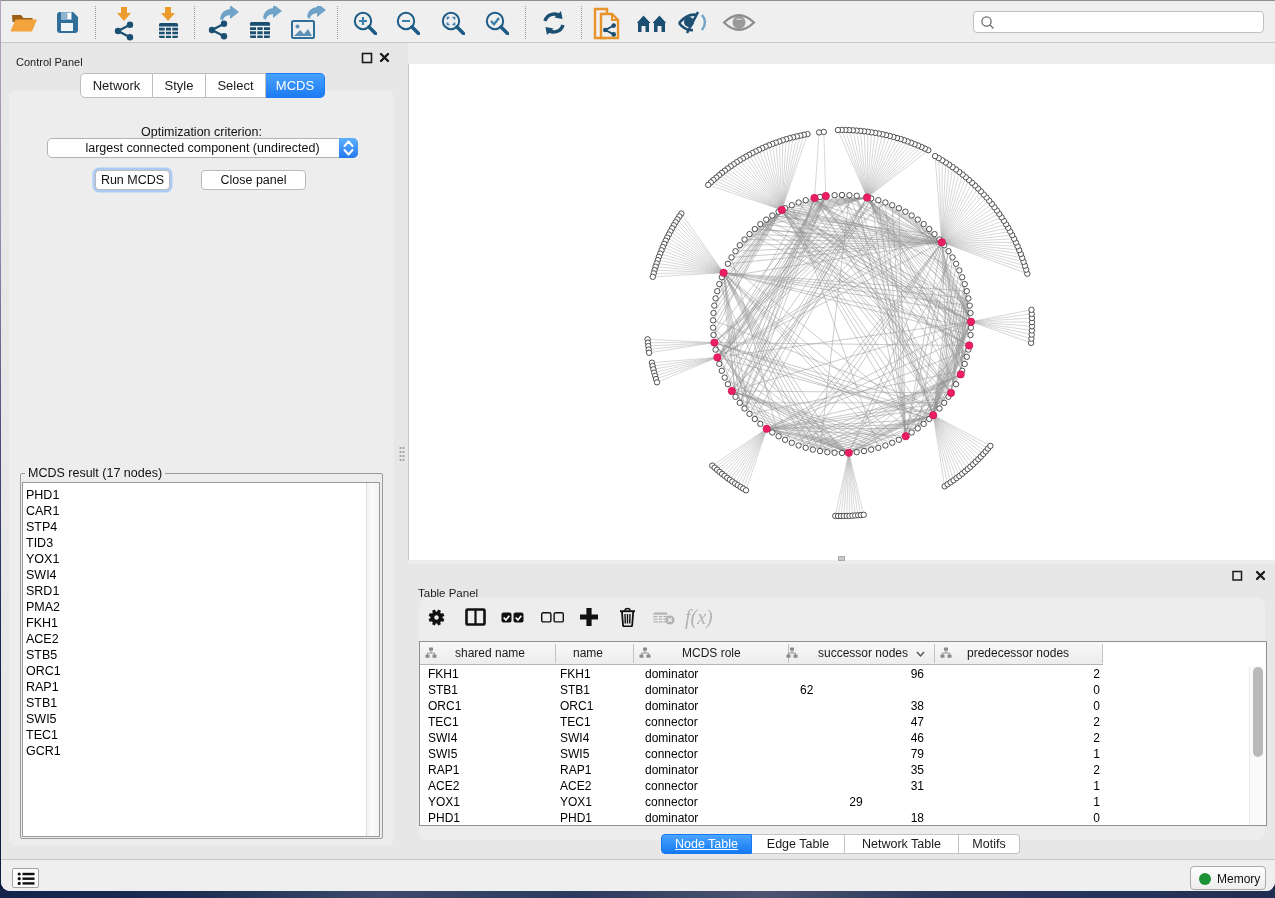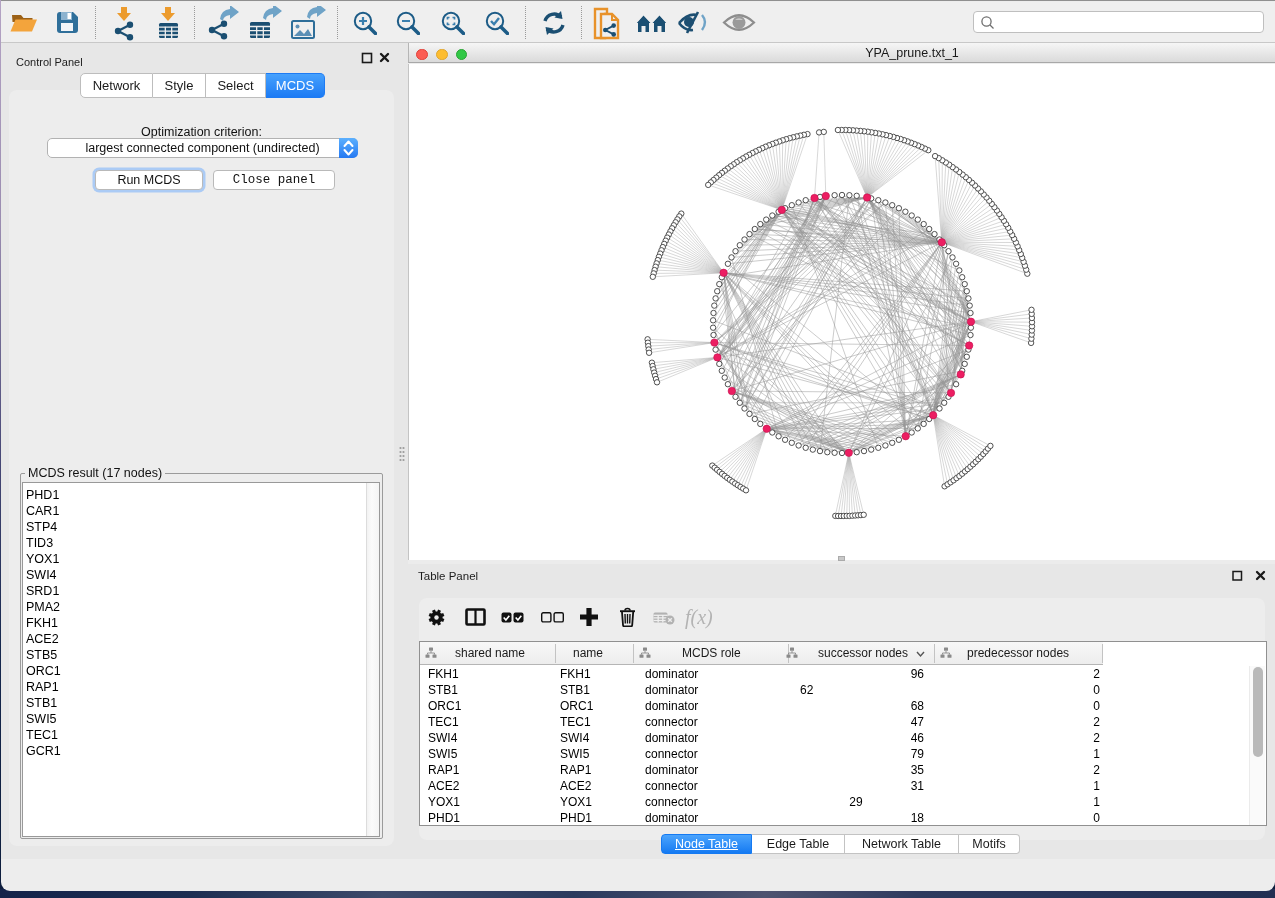--- a/index.html
+++ b/index.html
@@ -19,39 +19,39 @@
 #cp .title { position:absolute; left:15px; top:13px; font-size:11px; color:#1c1c1c; }
 #cpinner { position:absolute; left:8px; top:47px; width:385px; height:756px; background:#ededed; border-radius:8px; }
 #tabs { position:absolute; left:79px; top:30px; height:25px; display:flex; font-size:13px; z-index:5; }
 #tabs div { background:#fff; border:1px solid #bdbdbd; border-left:none; color:#1a1a1a; text-align:center; line-height:23px; }
 #tabs div:first-child { border-left:1px solid #bdbdbd; border-radius:5px 0 0 5px; }
 #tabs div.sel { background:linear-gradient(#46a1fd,#1d7bf4); color:#fff; border-color:#1d7bf4; border-radius:0 5px 5px 0; }
 #optlabel { position:absolute; left:8px; top:72px; width:385px; text-align:center; font-size:12.5px; color:#111;margin-top:10px; }
 #combo { position:absolute; left:46px; top:95px; width:311px; height:20px; background:#fff; border:1px solid #b2b2b2; border-radius:5px; font-size:12.5px; color:#111; text-align:center; line-height:18px; }
 #combo .spin { position:absolute; right:-1px; top:-1px; width:19px; height:20px; border-radius:0 5px 5px 0; background:linear-gradient(#5cb0fe,#2579f2); }
 .btn { position:absolute; height:20px; background:#fff; border:1px solid #b9b9b9; border-radius:4px; font-size:12.5px; color:#111; text-align:center; line-height:18px; }
-#runbtn { left:94px; top:127px; width:108px; box-shadow:0 0 0 2.5px rgba(116,174,252,.55); }
-#closebtn { left:212px; top:127px; width:122px;font-family:Liberation Mono, monospace; }
+#runbtn { left:94px; top:127px; width:75px; box-shadow:0 0 0 2.5px rgba(116,174,252,.55); }
+#closebtn { left:200px; top:127px; width:105px; }
 #groupbox { position:absolute; left:19px; top:430px; width:363px; height:366px; border:1px solid #9b9b9b; border-radius:2px; }
 #grouptitle { position:absolute; left:24px; top:423px; background:#ededed; padding:0 3px; font-size:12.5px; color:#111; }
 #mcdslist { position:absolute; left:21px; top:439px; width:358px; height:355px; background:#fff; border:1px solid #999; font-size:12.5px; color:#000; }
 #mcdslist .items { position:absolute; left:3px; top:4px; line-height:16px; }
 #mcdslist .track { position:absolute; right:0px; top:0px; width:13px; height:353px; background:linear-gradient(90deg,#f2f2f2,#fbfbfb 40%,#f4f4f4); border-left:1px solid #dcdcdc; }
 
 #vsplit { position:absolute; left:394px; top:42px; width:13px; height:816px; background:#e7e7e7; }
 
 #netwin { position:absolute; left:407px; top:42px; width:867px; height:517px; }
 #nettitle { position:absolute; left:0; top:0; width:867px; height:20px; background:linear-gradient(#f6f6f6,#dadada); border-bottom:1px solid #a8a8a8; border-left:1px solid #b5b5b5; }
 #nettitle .t { position:absolute; left:0; top:3px; width:1006px; text-align:center; font-size:12.5px; color:#1a1a1a; font-weight:500; }
 .light { position:absolute; top:5.5px; width:11.5px; height:11.5px; border-radius:50%; }
 #netcanvas { position:absolute; left:0; top:21px; width:867px; height:496px; background:#fff; border-left:1px solid #c4c4c4; }
 
 #hsplit { position:absolute; left:407px; top:559px; width:868px; height:4px; background:#ececec; }
 #tp { position:absolute; left:407px; top:563px; width:868px; height:295px; background:#e7e7e7; }
-#tp .title { position:absolute; left:10px; top:6px; font-size:11.5px; color:#1c1c1c; }
+#tp .title { position:absolute; left:10px; top:23px; font-size:11.5px; color:#1c1c1c; }
 #tpinner { position:absolute; left:11px; top:34px; width:846px; height:242px; background:#ededed; border-radius:8px; }
 #tablebox { position:absolute; left:11px; top:77px; width:848px; height:185px; background:#fff; border:1px solid #909090; }
 #thead { position:absolute; left:0; top:0; width:683px; height:23px; background:linear-gradient(#f8f8f8,#ededed); border-bottom:1px solid #b5b5b5; font-size:12px; color:#1a1a1a; }
 #thead .cs { position:absolute; top:2px; height:19px; width:0; border-right:1px solid #c3c3c3; }
 #thead span { position:absolute; top:4px; }
 .rows { position:absolute; left:0; top:24px; width:846px; font-size:12px; color:#000; }
 .row { position:absolute; height:16px; width:846px; }
 .row i { font-style:normal; position:absolute; top:1px; }
 #tscroll { position:absolute; right:1px; top:24px; width:16px; height:159px; background:#fafafa; border-left:1px solid #ebebeb; }
 #tscroll .thumb { position:absolute; left:3px; top:1px; width:10px; height:90px; background:#b9b9b9; border-radius:5px; }
@@ -237,26 +237,20 @@
         <circle cx="2.5" cy="7" r="1.1" fill="#9a9a9a"></circle>
         <circle cx="5.5" cy="7" r="1.1" fill="#9a9a9a"></circle>
         <circle cx="2.5" cy="11" r="1.1" fill="#9a9a9a"></circle>
         <circle cx="5.5" cy="11" r="1.1" fill="#9a9a9a"></circle>
         <circle cx="2.5" cy="15" r="1.1" fill="#9a9a9a"></circle>
         <circle cx="5.5" cy="15" r="1.1" fill="#9a9a9a"></circle>
       </svg>
   </div>
 
   <div id="netwin">
-    <div id="nettitle">
-      <div class="light" style="left:7px;background:#fb5d54;border:1px solid #e14138;"></div>
-      <div class="light" style="left:27px;background:#fdbd30;border:1px solid #e0a52c;"></div>
-      <div class="light" style="left:46.5px;background:#31c846;border:1px solid #2aa334;"></div>
-      <div class="t">YPA_prune.txt_1</div>
-    </div>
     <div id="netcanvas"><svg id="graph" width="868" height="497" viewBox="0 0 868 497">
 <g stroke="#7b7b7b" stroke-width="0.48" opacity="0.82">
 <line x1="372.8" y1="145.9" x2="304.1" y2="263.7"></line>
 <line x1="372.8" y1="145.9" x2="304.1" y2="256.3"></line>
 <line x1="372.8" y1="145.9" x2="304.5" y2="249.0"></line>
 <line x1="372.8" y1="145.9" x2="305.3" y2="241.6"></line>
 <line x1="372.8" y1="145.9" x2="306.6" y2="234.4"></line>
 <line x1="372.8" y1="145.9" x2="308.2" y2="227.2"></line>
 <line x1="372.8" y1="145.9" x2="310.3" y2="220.1"></line>
 <line x1="372.8" y1="145.9" x2="547.1" y2="320.2"></line>
@@ -1163,21 +1157,21 @@
             <i style="left:8px">STB1</i>
             <i style="left:140px">STB1</i>
             <i style="left:225px">dominator</i>
             <i style="left:380px;width:136px;text-align:left">62</i>
             <i style="left:514px;width:166px;text-align:right">0</i>
           </div>
           <div class="row" style="top:32px">
             <i style="left:8px">ORC1</i>
             <i style="left:140px">ORC1</i>
             <i style="left:225px">dominator</i>
-            <i style="left:368px;width:136px;text-align:right">68</i>
+            <i style="left:368px;width:136px;text-align:right">38</i>
             <i style="left:514px;width:166px;text-align:right">0</i>
           </div>
           <div class="row" style="top:48px">
             <i style="left:8px">TEC1</i>
             <i style="left:140px">TEC1</i>
             <i style="left:225px">connector</i>
             <i style="left:368px;width:136px;text-align:right">47</i>
             <i style="left:514px;width:166px;text-align:right">2</i>
           </div>
           <div class="row" style="top:64px">
@@ -1228,13 +1222,31 @@
         </div>
     </div>
     <div id="bottabs">
         <div style="width:91px">Node Table</div>
         <div style="width:93px">Edge Table</div>
         <div style="width:114px">Network Table</div>
         <div style="width:61px">Motifs</div>
       </div>
   </div>
 
+  <div id="status">
+    <div id="listbtn">
+        <svg width="25" height="18" viewBox="0 0 25 18" style="position:absolute;left:3px;top:1px">
+          <g fill="#111">
+            <circle cx="3.2" cy="4" r="1.6"></circle>
+            <circle cx="3.2" cy="8.7" r="1.6"></circle>
+            <circle cx="3.2" cy="13.4" r="1.6"></circle>
+            <rect x="6.5" y="2.8" width="12" height="2.4"></rect>
+            <rect x="6.5" y="7.5" width="12" height="2.4"></rect>
+            <rect x="6.5" y="12.2" width="12" height="2.4"></rect>
+          </g>
+        </svg>
+      </div>
+    <div id="membtn">
+        <div class="dot"></div>
+        <div class="t">Memory</div>
+      </div>
+  </div>
 </div>
 
 </body></html>

